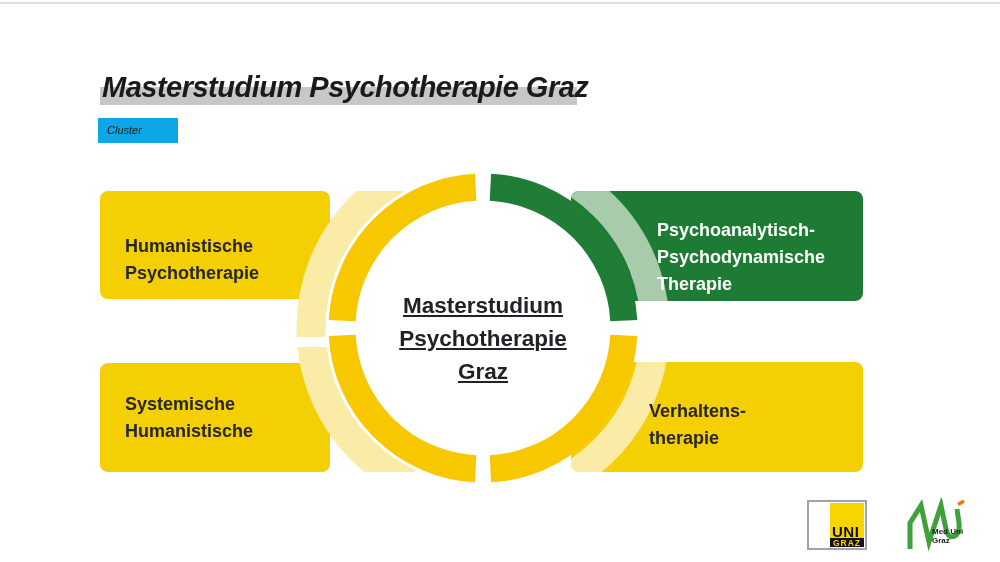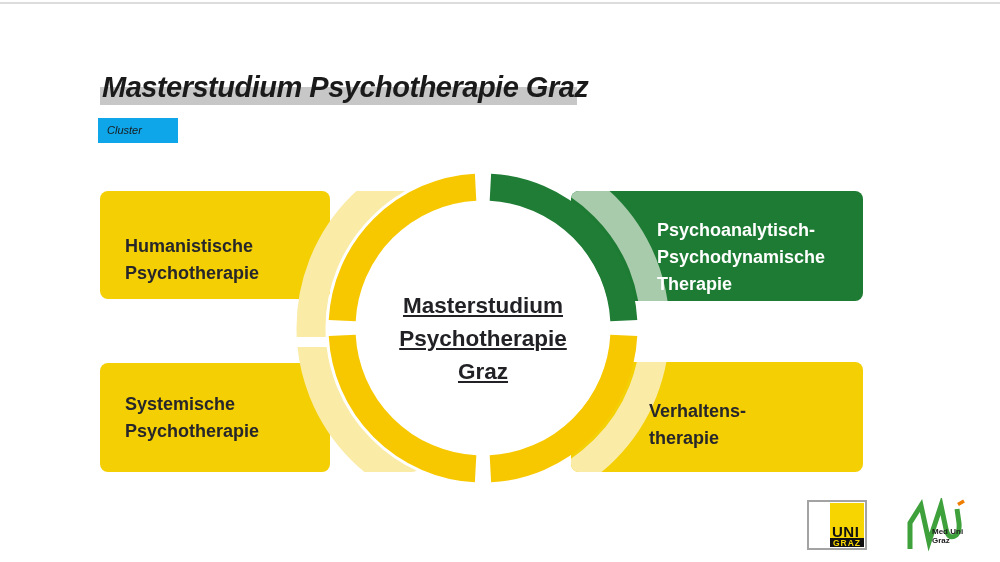--- a/index.html
+++ b/index.html
@@ -116,21 +116,21 @@
   <path d="M 623.8 335.4 A 141 141 0 0 1 490.4 468.8" fill="none" stroke-width="27" stroke-linecap="butt" stroke="#F7C800"></path>
   <path d="M 475.6 468.8 A 141 141 0 0 1 342.2 335.4" fill="none" stroke-width="27" stroke-linecap="butt" stroke="#F7C800"></path>
 </svg>
 
 <div class="cluster-label lbl-tl">Humanistische
 Psychotherapie</div>
 <div class="cluster-label lbl-tr">Psychoanalytisch-
 Psychodynamische
 Therapie</div>
 <div class="cluster-label lbl-bl">Systemische
-Psychotherapie</div>
+Humanistische</div>
 <div class="cluster-label lbl-br">Verhaltens-
 therapie</div>
 
 <div class="center-label">Masterstudium
 Psychotherapie
 Graz</div>
 
 <svg class="logo logo-unigraz" width="62" height="54" viewBox="0 0 62 54">
   <rect x="2" y="2" width="58" height="48" fill="#ffffff" stroke-width="2" stroke="#A3A3A3"></rect>
   <rect x="24" y="4" width="34" height="44" fill="#F6D500"></rect>

